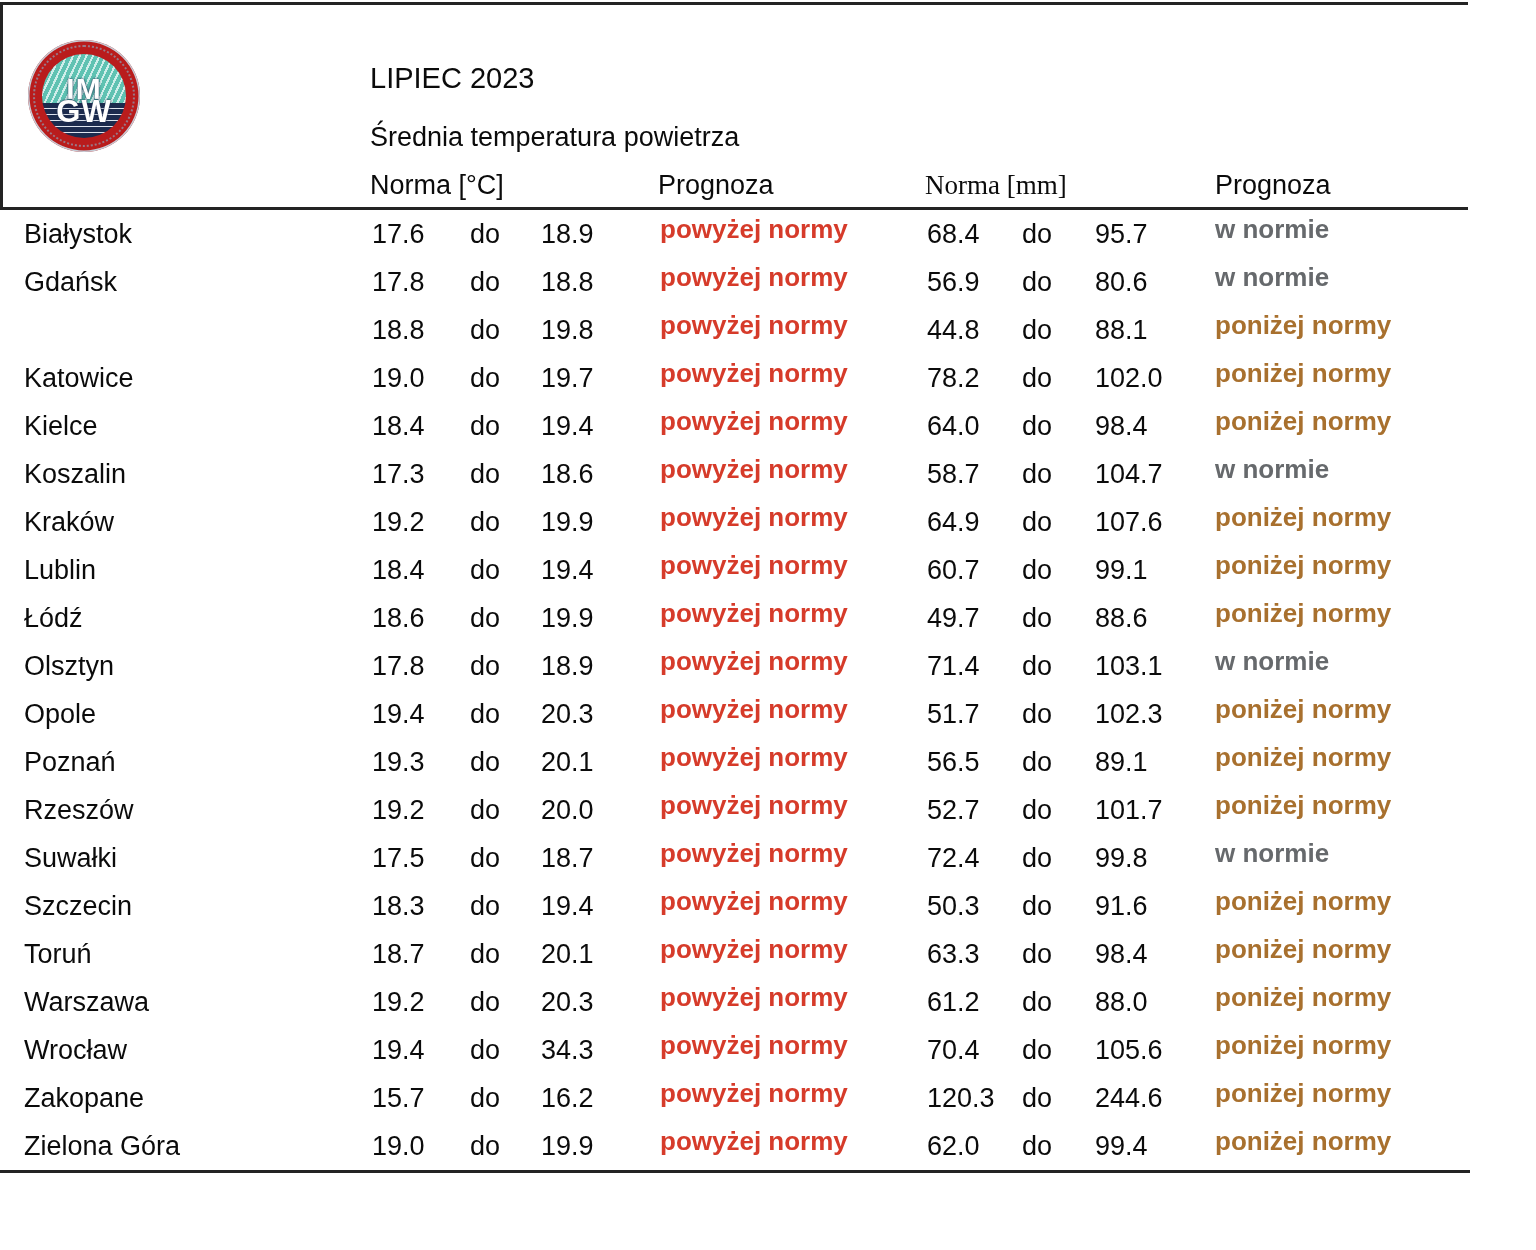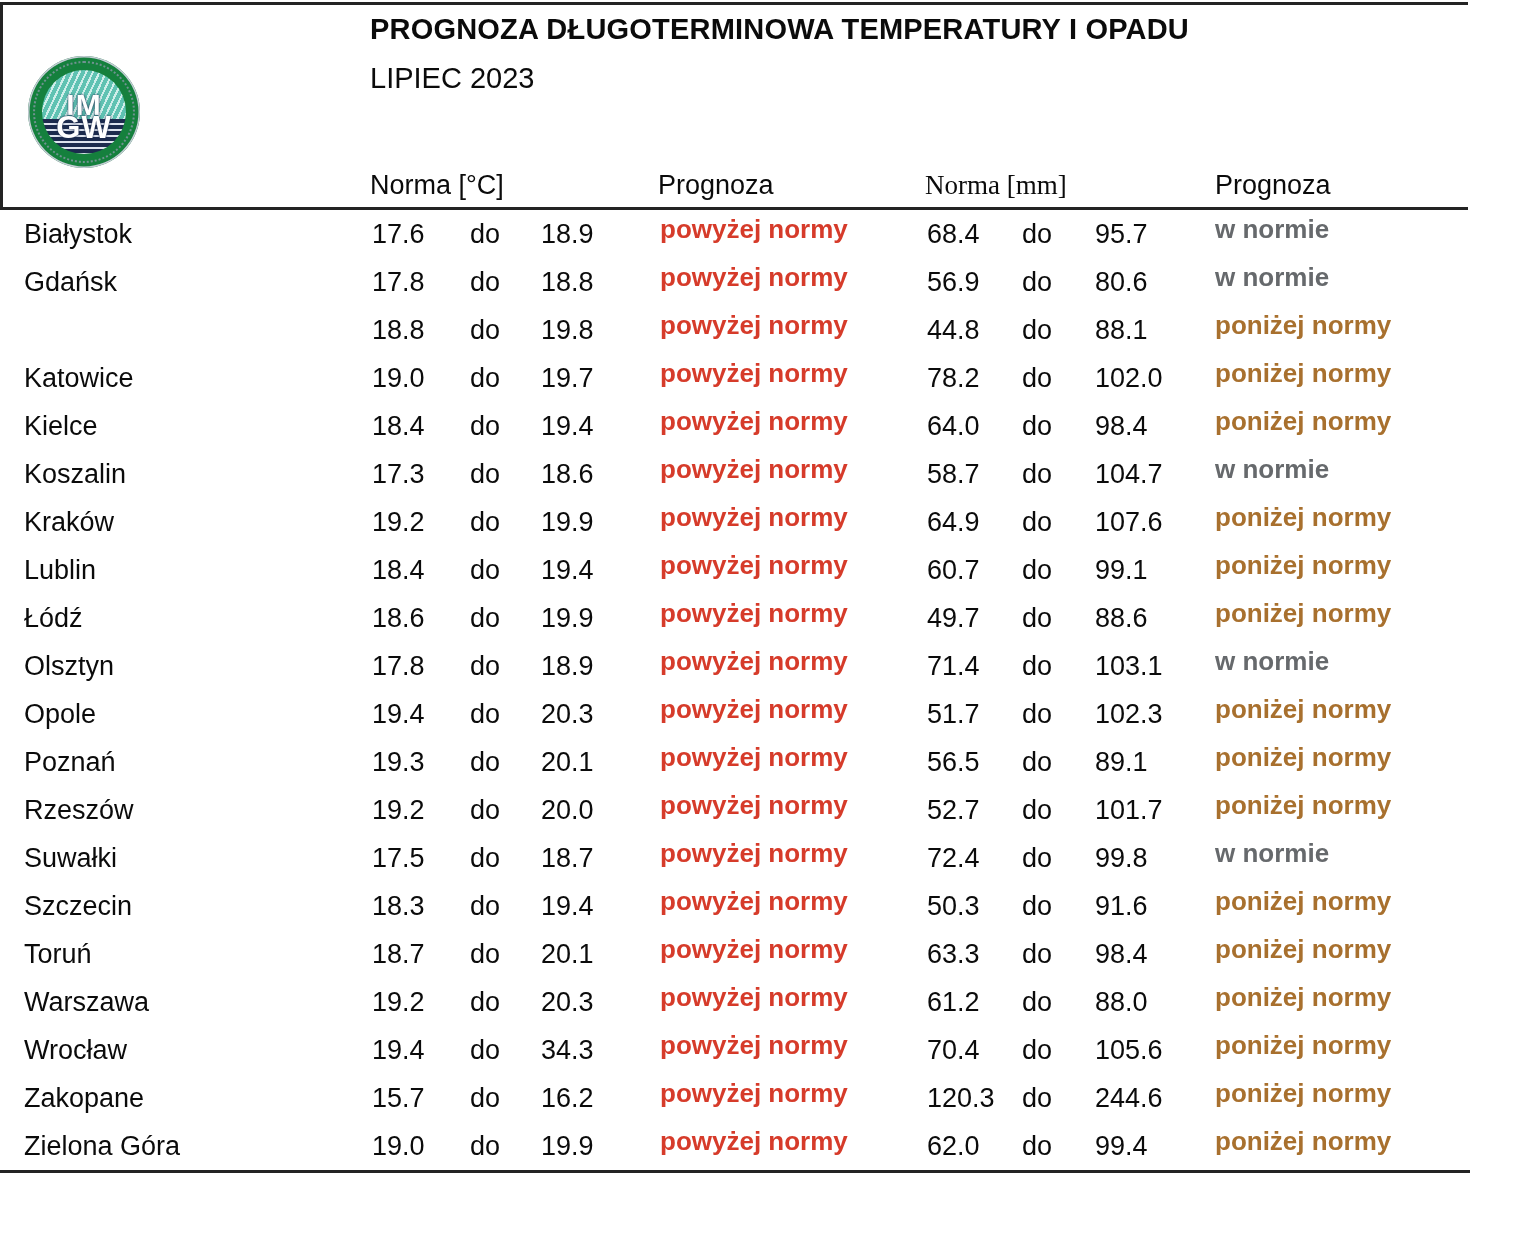--- a/index.html
+++ b/index.html
@@ -36,22 +36,22 @@
   .cell.tdo  { left:470px; }
   .cell.tmax { left:541px; }
   .cell.pmin { left:927px; }
   .cell.pdo  { left:1022px; }
   .cell.pmax { left:1095px; }
   .cell.prog { font-weight:700; font-size:26px; transform:translateY(calc(-50% - 5px)); }
   .cell.tprog { left:660px; }
   .cell.pprog { left:1215px; }
 
   
-  .logo { position:absolute; left:28px; top:56px; width:112px; height:112px; border-radius:50%;
-          background:#15803d; box-shadow: inset 0 0 0 1.5px #c6ccd6; }
+  .logo { position:absolute; left:28px; top:40px; width:112px; height:112px; border-radius:50%;
+          background:#b91c1c; box-shadow: inset 0 0 0 1.5px #c6ccd6; }
   .logo::before { content:""; position:absolute; inset:5px; border-radius:50%;
           border:2.5px dotted #8f99ad; opacity:.75; }
   .logo-disc { position:absolute; inset:14px; border-radius:50%; overflow:hidden; }
   .logo-top  { position:absolute; left:0; top:0; right:0; height:58%;
           background:repeating-linear-gradient(115deg, #5fc2b2 0 4px, #cfeeea 4px 6px); }
   .logo-bottom { position:absolute; left:0; bottom:0; right:0; height:42%;
           background:repeating-linear-gradient(to bottom, #1c2b4e 0 4.5px, #dde3ee 4.5px 6px); }
   .logo-letters { position:absolute; left:0; right:0; text-align:center; color:#ffffff;
           font-weight:700; letter-spacing:1px; line-height:1; }
   .logo-im { top:24%; font-size:30px; text-shadow:0 0 3px rgba(28,43,78,.85), 0 0 1px rgba(28,43,78,.9); }
@@ -64,23 +64,23 @@
 
   <div class="logo">
     <div class="logo-disc">
       <div class="logo-top"></div>
       <div class="logo-bottom"></div>
       <div class="logo-letters logo-im">IM</div>
       <div class="logo-letters logo-gw">GW</div>
     </div>
   </div>
 
-  <div class="title">PROGNOZA DŁUGOTERMINOWA TEMPERATURY I OPADU</div>
   <div class="subtitle">LIPIEC 2023</div>
 
+  <div class="group-label temp">Średnia temperatura powietrza</div>
 
   <div class="col-label t-norm">Norma [°C]</div>
   <div class="col-label t-prog">Prognoza</div>
   <div class="col-label p-norm">Norma [mm]</div>
   <div class="col-label p-prog">Prognoza</div>
 
   <div class="line top"></div>
   <div class="line left"></div>
   <div class="line header-sep"></div>
   <div class="line bottom"></div>

